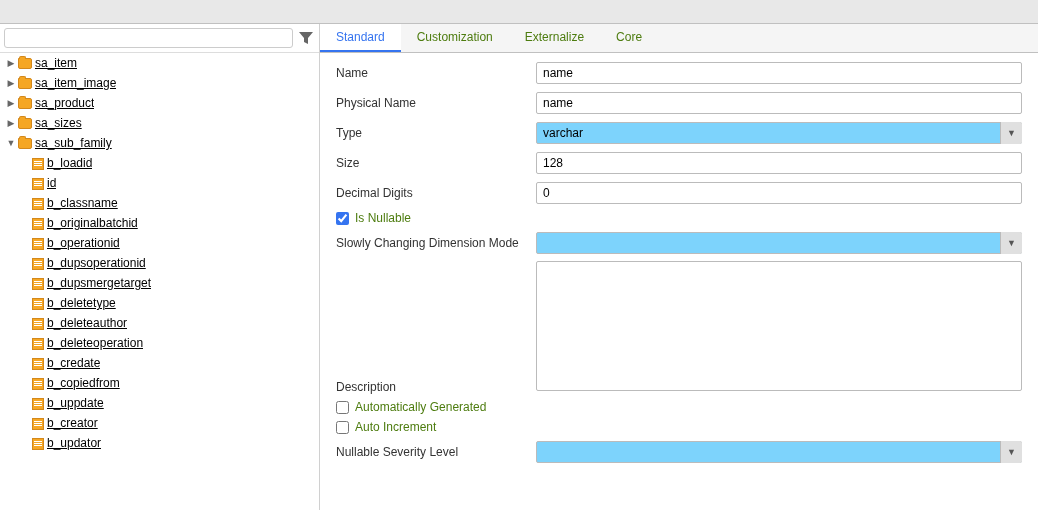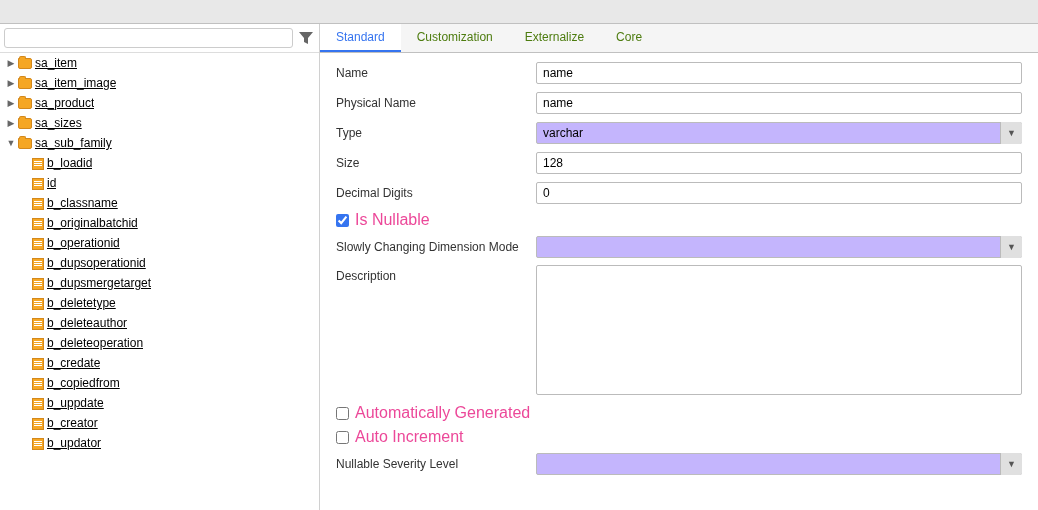--- a/index.html
+++ b/index.html
@@ -166,21 +166,21 @@
       position: relative;
       width: 100%;
     }
     .form-select {
       width: 100%;
       border: 1px solid #bbb;
       border-radius: 2px;
       padding: 3px 24px 3px 6px;
       font-size: 12px;
       outline: none;
-      background: #c4b5fd;
+      background: #7dd3fc;
       appearance: none;
       -webkit-appearance: none;
     }
     .select-arrow {
       position: absolute;
       right: 0;
       top: 0;
       bottom: 0;
       width: 22px;
       background: #e0e0e0;
@@ -211,22 +211,22 @@
       align-items: center;
       margin-bottom: 6px;
       gap: 6px;
     }
     .checkbox-row input[type="checkbox"] {
       width: 13px;
       height: 13px;
       accent-color: #3574f0;
     }
     .checkbox-label {
-      font-size: 16px;
-      color: #ec4899;
+      font-size: 12px;
+      color: #4d7c0f;
     }
 
     .info-badge {
       display: inline-flex;
       align-items: center;
       justify-content: center;
       width: 14px;
       height: 14px;
       background: #3574f0;
       color: #fff;
@@ -453,21 +453,21 @@
   <div class="form-label">Slowly Changing Dimension Mode</div>
   <div class="form-value">
     <div class="form-select-wrapper">
       <select class="form-select">
         <option value="" selected=""></option>
       </select>
       <div class="select-arrow">▼</div>
     </div>
   </div>
 </div>
-        <div class="form-row" style="align-items: flex-start;">
+        <div class="form-row" style="align-items: flex-end;">
   <div class="form-label" style="padding-top:4px;">Description</div>
   <div class="form-value">
     <textarea class="form-textarea" style=""></textarea>
   </div>
 </div>
         <div class="checkbox-row">
   <input type="checkbox" style="">
   <span class="checkbox-label">Automatically Generated</span>
 </div>
         <div class="checkbox-row">

